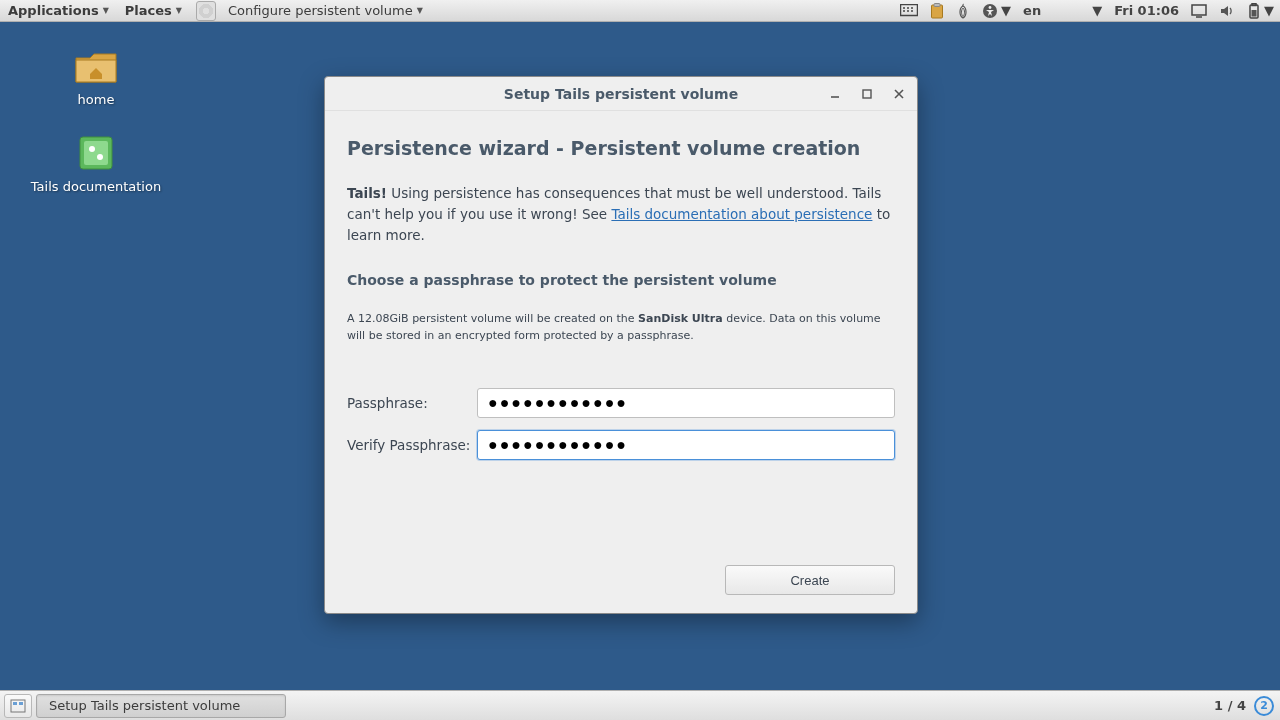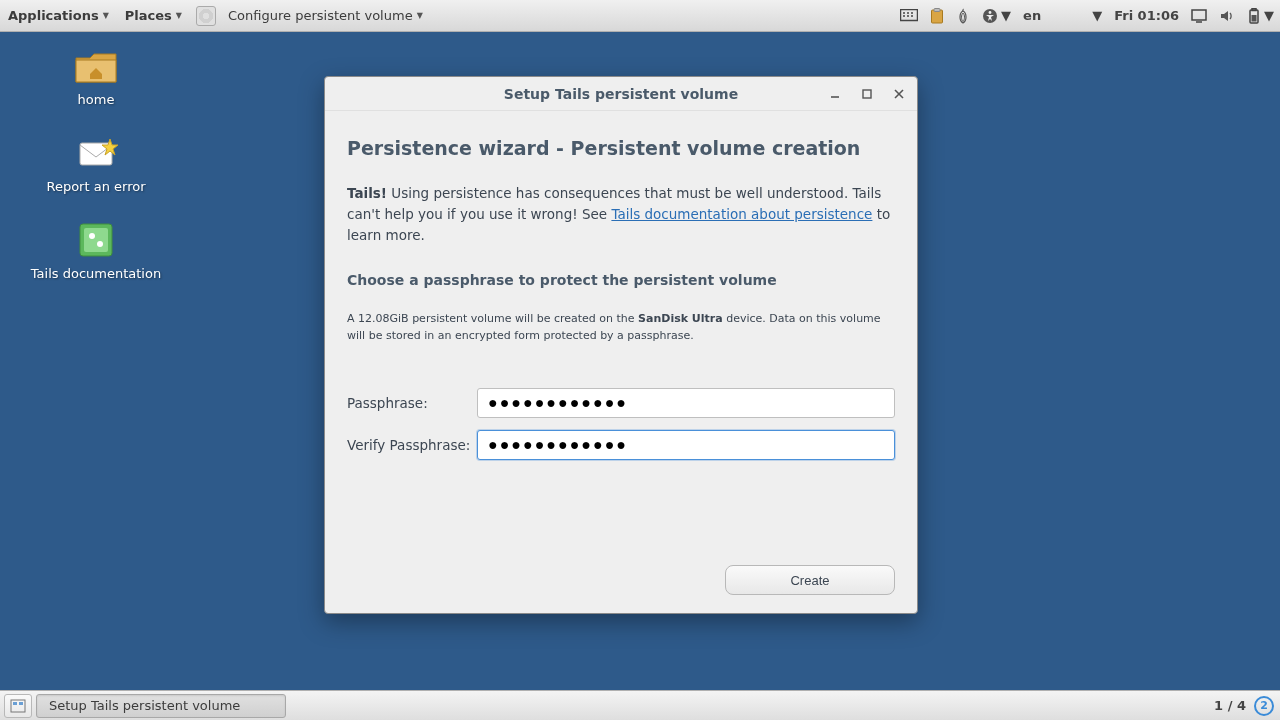--- a/index.html
+++ b/index.html
@@ -1,21 +1,21 @@
 <!DOCTYPE html>
 <html><head>
 <meta charset="utf-8">
 <style>
   * { box-sizing: border-box; margin: 0; padding: 0; }
   html, body { width: 1280px; height: 720px; overflow: hidden; font-family: "DejaVu Sans", "Liberation Sans", sans-serif; }
   body { background: #2e5a8a; position: relative; }
 
   
   .top-panel {
-    position: absolute; top: 0; left: 0; right: 0; height: 32px;
+    position: absolute; top: 0; left: 0; right: 0; height: 22px;
     background: linear-gradient(to bottom, #f0f0f0, #d8d8d8);
     border-bottom: 1px solid #b0b0b0;
     display: flex; align-items: center; color: #3c3c3c;
     font-size: 13px; font-weight: bold;
   }
   .menu-item { padding: 0 8px; display: flex; align-items: center; cursor: pointer; height: 100%; }
   .menu-item .tri { font-size: 8px; margin-left: 4px; color: #555; }
   .panel-app-icon {
     width: 20px; height: 20px; margin: 0 4px 0 6px;
     border: 1px solid #aaa; border-radius: 3px;
@@ -57,21 +57,21 @@
   .form { margin-top: 44px; }
   .form-row { display: flex; align-items: center; margin-bottom: 12px; }
   .form-row label { width: 130px; font-size: 13.5px; color: #3c4652; }
   .form-row input {
     flex: 1; height: 30px; border: 1px solid #bfbfbf; border-radius: 3px;
     padding: 0 10px; font-size: 16px; letter-spacing: 2px; background: #fff;
   }
   .form-row input.focused { border: 1px solid #4a90d9; box-shadow: 0 0 0 1px rgba(74,144,217,0.3); }
   .btn-row { margin-top: auto; display: flex; justify-content: flex-end; padding-top: 10px; }
   .btn-create {
-    min-width: 170px; height: 30px; border: 1px solid #b8b8b8; border-radius: 8px;
+    min-width: 170px; height: 30px; border: 1px solid #b8b8b8; border-radius: 3px;
     background: linear-gradient(to bottom, #fafafa, #e8e8e8);
     font-size: 13px; color: #3c4652; cursor: pointer;
   }
 
   
   .bottom-panel {
     position: absolute; left: 0; right: 0; bottom: 0; height: 30px;
     background: linear-gradient(to bottom, #f4f4f4, #dedede);
     border-top: 1px solid #b0b0b0;
     display: flex; align-items: center;
@@ -186,30 +186,20 @@
       <svg width="48" height="40" viewBox="0 0 48 40">
           <path d="M4 12 L18 12 L22 8 L44 8 L44 36 L4 36 Z" fill="#d9a544" stroke="#a87a20"></path>
           <path d="M4 14 L44 14 L44 36 L4 36 Z" fill="#e8c070" stroke="#a87a20"></path>
           <path d="M18 28 L24 22 L30 28 L30 33 L18 33 Z" fill="#c88f2a"></path>
         </svg>
     </div>
     <div class="label">home</div>
   </div>
   <div class="dicon">
     <div class="glyph">
-      <svg width="48" height="40" viewBox="0 0 48 40">
-          <rect x="8" y="10" width="32" height="22" rx="2" fill="#fff" stroke="#aaa"></rect>
-          <path d="M8 12 L24 24 L40 12" fill="none" stroke="#aaa"></path>
-          <polygon points="38,6 40,12 46,12 41,16 43,22 38,18 33,22 35,16 30,12 36,12" fill="#f4d03f" stroke="#c9a227"></polygon>
-        </svg>
-    </div>
-    <div class="label">Report an error</div>
-  </div>
-  <div class="dicon">
-    <div class="glyph">
       <svg width="44" height="40" viewBox="0 0 44 40">
           <rect x="6" y="4" width="32" height="32" rx="3" fill="#5cb85c" stroke="#3e8e3e"></rect>
           <rect x="10" y="8" width="24" height="24" rx="2" fill="#8ed98e"></rect>
           <circle cx="18" cy="16" r="3" fill="#fff"></circle>
           <circle cx="26" cy="24" r="3" fill="#fff"></circle>
         </svg>
     </div>
     <div class="label">Tails documentation</div>
   </div>
 </div>

